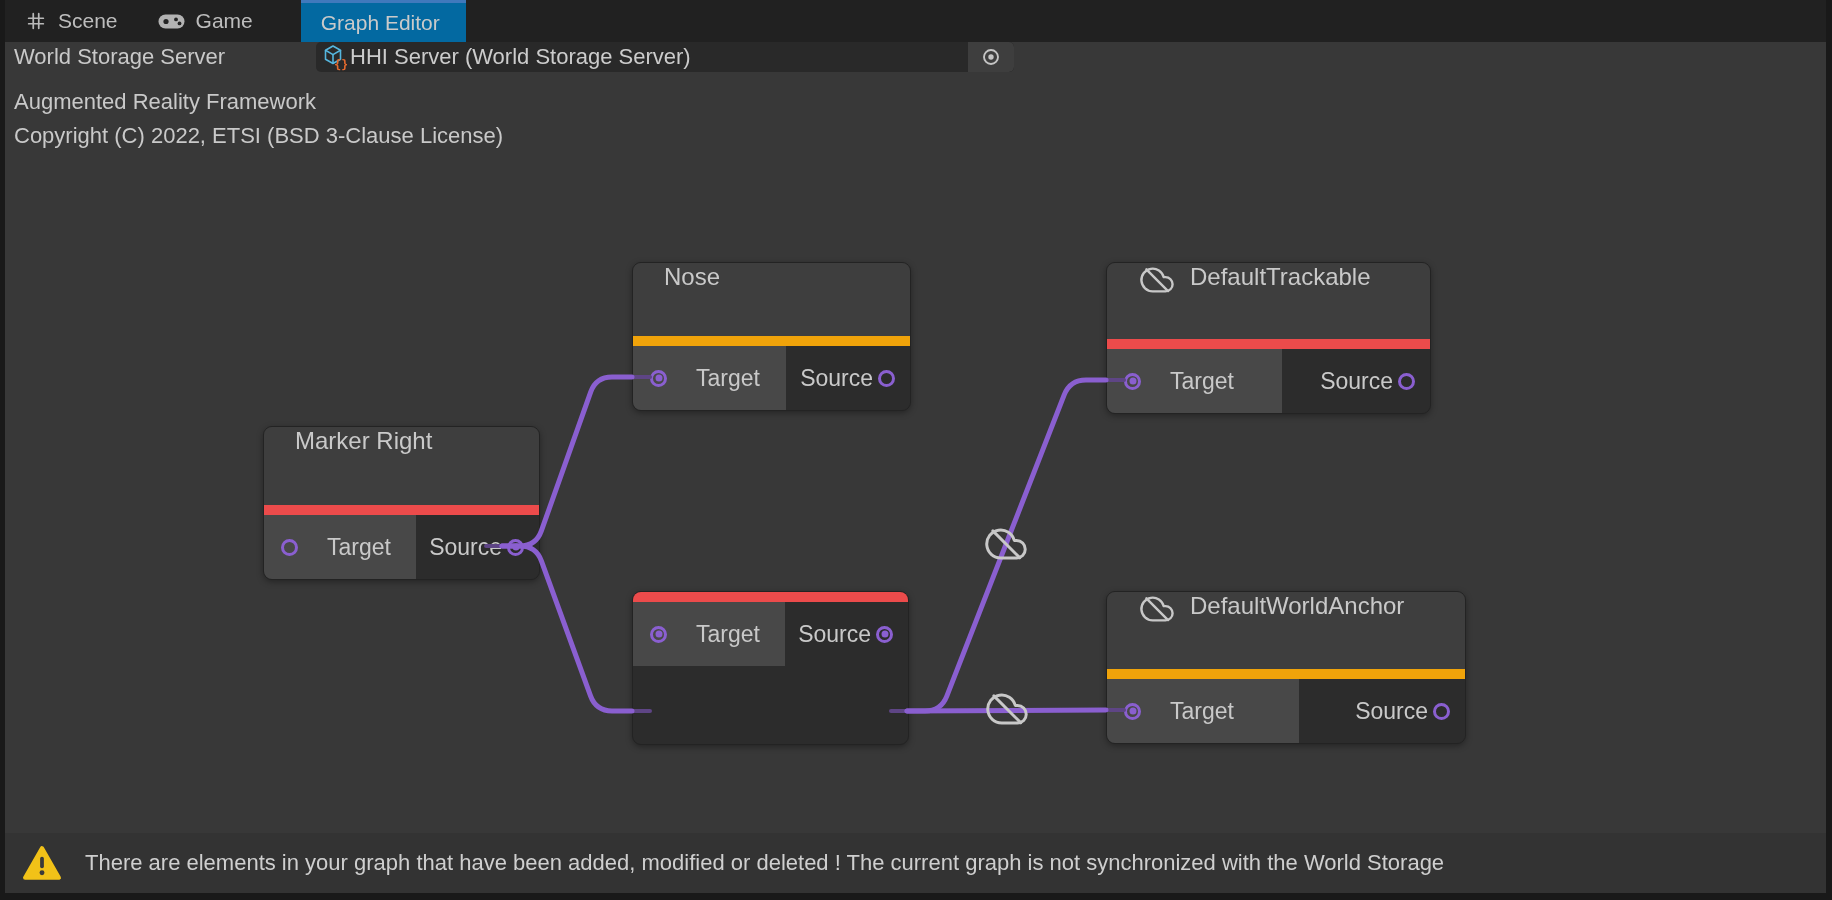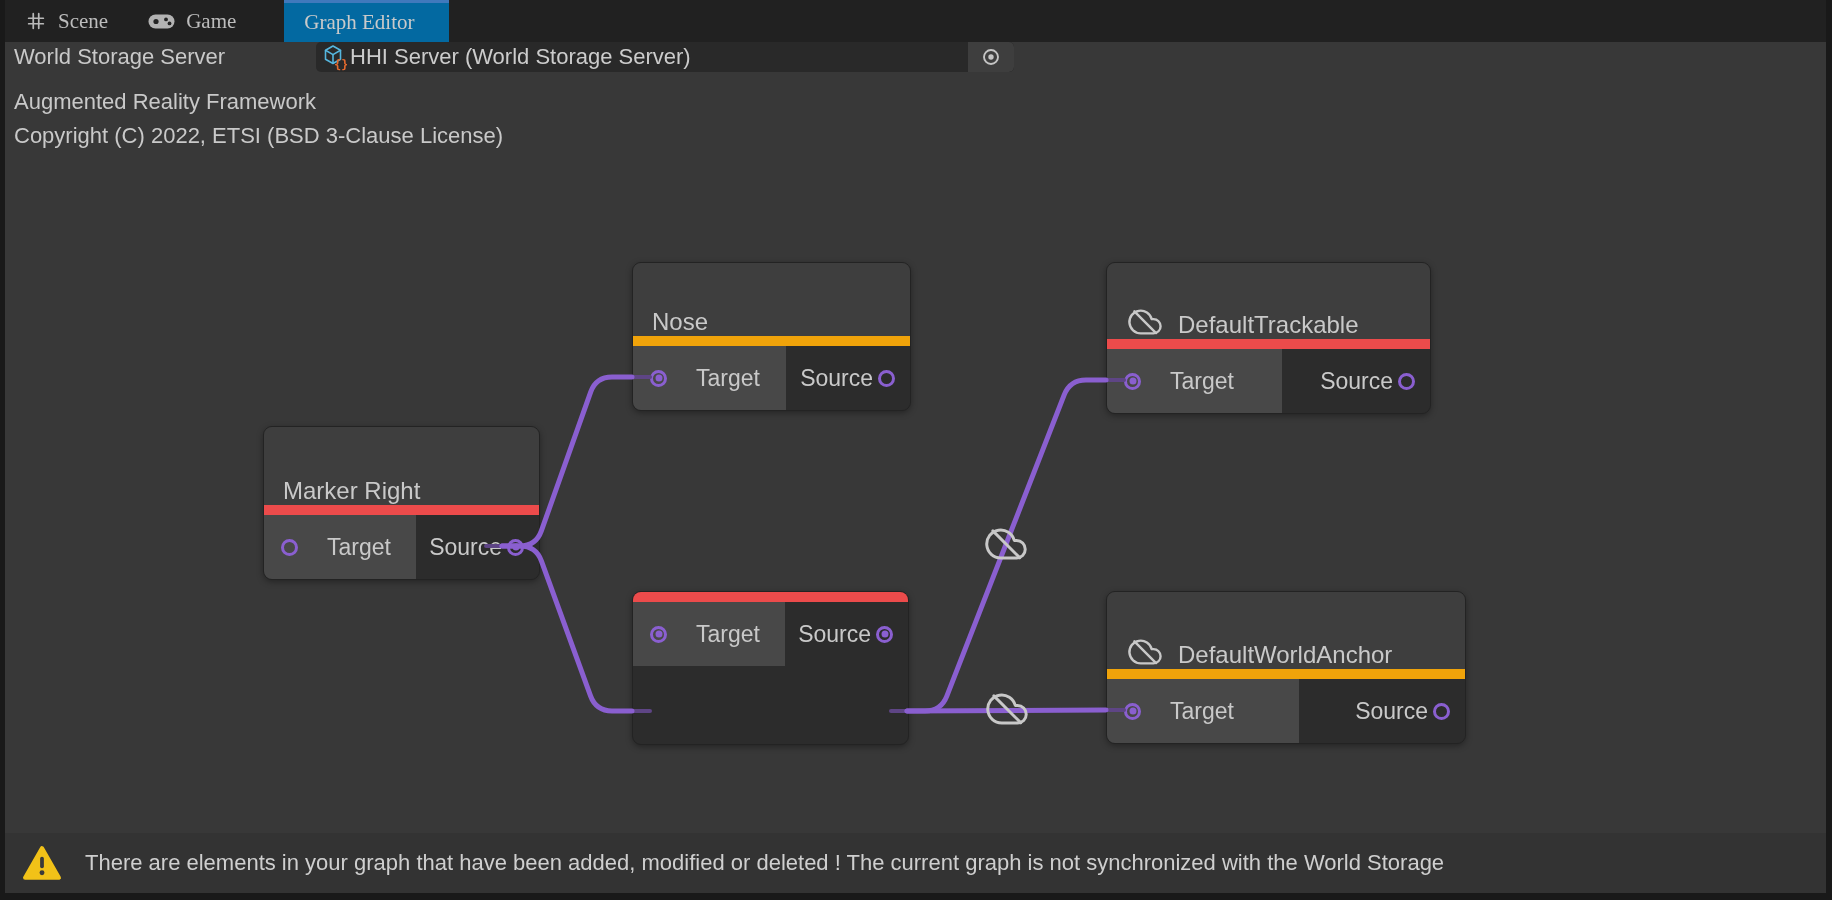--- a/index.html
+++ b/index.html
@@ -9,21 +9,21 @@
     font-family:"Liberation Sans","DejaVu Sans",sans-serif;
     -webkit-font-smoothing:antialiased;
   }
   
   .frame-left{position:absolute;left:0;top:0;bottom:0;width:5px;background:#191919;z-index:40;}
   .frame-right{position:absolute;right:0;top:0;bottom:0;width:6px;background:#191919;z-index:40;}
   .frame-bottom{position:absolute;left:0;right:0;bottom:0;height:7px;background:#191919;z-index:40;}
   
   .tabbar{
     position:absolute;left:5px;top:0;right:6px;height:42px;
-    background:#212121;display:flex;align-items:stretch;z-index:30;font-family:Liberation Serif, serif;
+    background:#212121;display:flex;align-items:stretch;z-index:30;
   }
   .tab{
     display:flex;align-items:center;gap:11px;padding:0 20px;
     color:#BDBDBD;font-size:21px;cursor:default;white-space:nowrap;
   }
   .tab .ticon{display:flex;align-items:center;}
   .tab.active{
     background:#0369a1;color:#CACACA;
     border-top:3px solid #4079BC;
     margin-left:28px;min-width:125px;
@@ -49,21 +49,21 @@
   .info-line{position:absolute;left:14px;font-size:22px;color:#C9C9C9;z-index:20;}
   .info-1{top:89px;}
   .info-2{top:123px;}
   
   #graph-nodes{position:absolute;inset:0;z-index:4;}
   .node{
     position:absolute;border-radius:9px;background:#2C2C2C;
     border:1px solid #232323;box-shadow:0 2px 6px rgba(0,0,0,.35);
     display:flex;flex-direction:column;overflow:hidden;
   }
-  .node-header{flex:1;background:#3E3E3E;display:flex;align-items:flex-end;gap:14px;padding:0 19px;}
+  .node-header{flex:1;background:#3E3E3E;display:flex;align-items:flex-start;gap:14px;padding:0 31px;}
   .node-title{font-size:24px;color:#C9C9C9;white-space:nowrap;}
   .node-accent{height:10px;flex:none;}
   .node-ports{height:64px;flex:none;display:flex;}
   .port{display:flex;align-items:center;}
   .port-target{width:49%;flex:none;background:#484848;gap:29px;padding-left:17px;}
   .port-source{flex:1;background:#2C2C2C;justify-content:flex-end;gap:5px;padding-right:15px;}
   .port-label{font-size:23px;color:#C9C9C9;}
   .port-circle{
     width:11px;height:11px;flex:none;border-radius:50%;
     border:3.5px solid #8A5FD0;position:relative;background:transparent;

